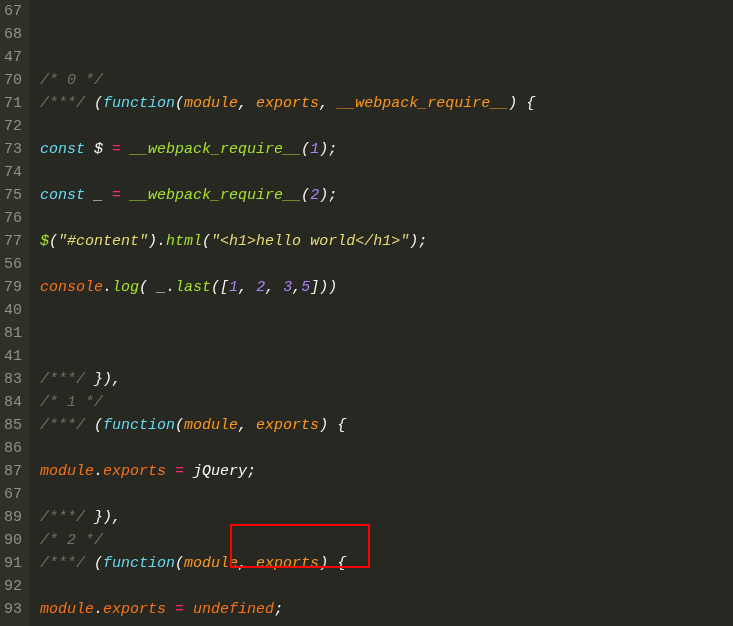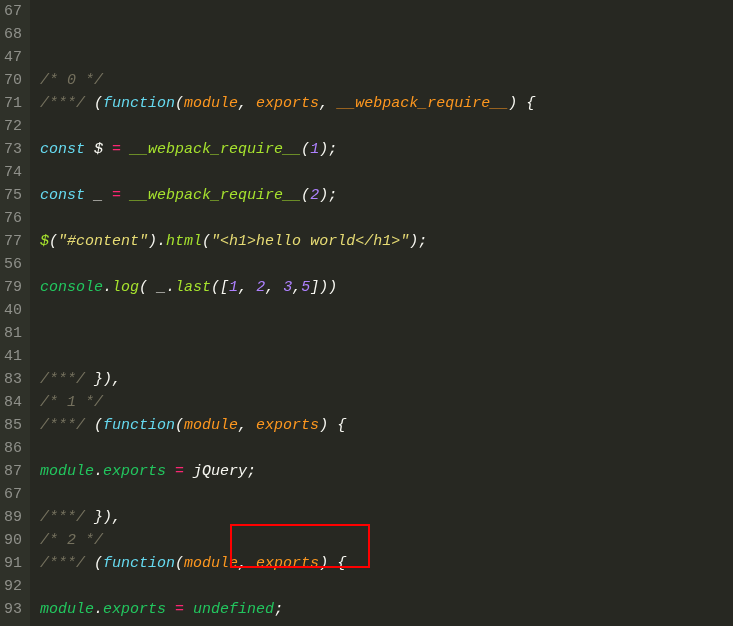--- a/index.html
+++ b/index.html
@@ -37,21 +37,21 @@
   .code .line { height: 23px; }
   
   .cm  { color: #75715e; } 
   .kw  { color: #66d9ef; } 
   .fn  { color: #a6e22e; } 
   .pr  { color: #fd971f; } 
   .nm  { color: #ae81ff; } 
   .st  { color: #e6db74; } 
   .pn  { color: #f8f8f2; } 
   .op  { color: #f92672; } 
-  .id  { color: #22c55e; } 
+  .id  { color: #f97316; } 
   .highlight-box {
     position: absolute;
     border: 2px solid #ff0000;
     pointer-events: none;
   }
 </style>
 </head>
 <body>
 
 <div class="editor">

